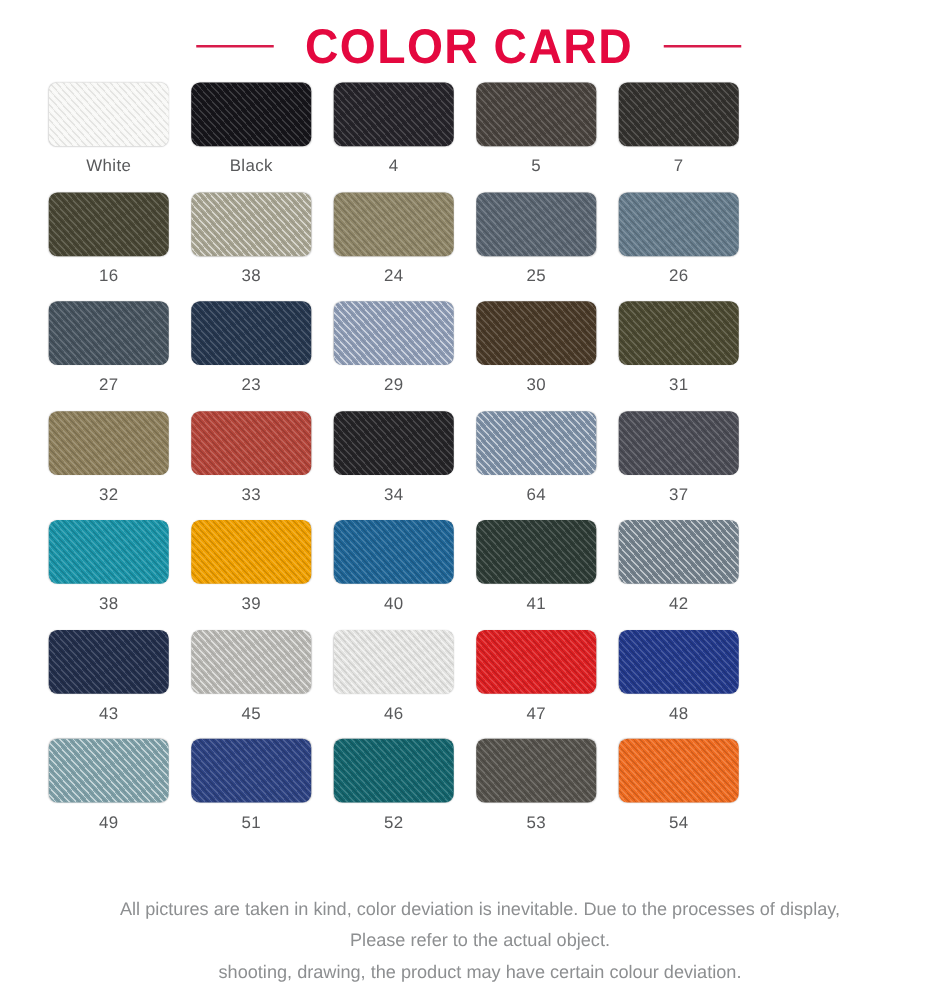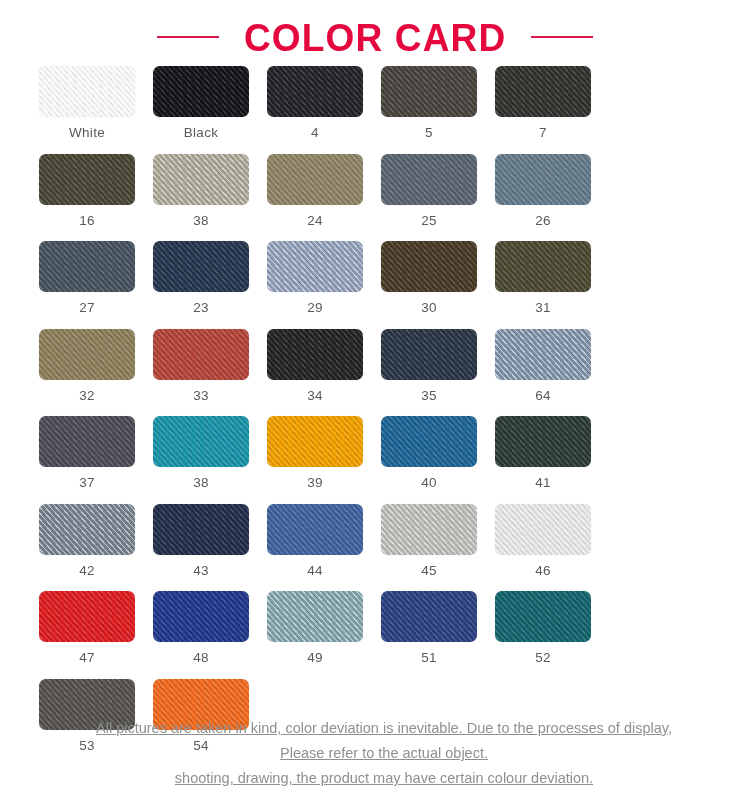--- a/index.html
+++ b/index.html
@@ -112,21 +112,20 @@
   .footer {
     position: absolute;
     left: 18px;
     right: 0;
     bottom: 10px;
     text-align: center;
     color: #8d8f91;
     font-size: 14.5px;
     line-height: 25px;
     padding: 0 24px;
-    text-decoration: underline;
   }
   .footer p { margin: 0; }
 </style>
 </head>
 <body>
 
 <div class="page">
 
   <div class="header">
     <span class="rule" style="background: rgb(216, 27, 74);"></span>
@@ -201,24 +200,20 @@
       </div>
       <div class="cell">
         <div class="swatch" style="background-color: rgb(180, 69, 58);"></div>
         <div class="label">33</div>
       </div>
       <div class="cell">
         <div class="swatch" style="background-color: rgb(37, 36, 39);"></div>
         <div class="label">34</div>
       </div>
       <div class="cell">
-        <div class="swatch" style="background-color: rgb(43, 55, 70);"></div>
-        <div class="label">35</div>
-      </div>
-      <div class="cell">
         <div class="swatch light" style="background-color: rgb(126, 144, 166);"></div>
         <div class="label">64</div>
       </div>
       <div class="cell">
         <div class="swatch" style="background-color: rgb(76, 77, 86);"></div>
         <div class="label">37</div>
       </div>
       <div class="cell">
         <div class="swatch" style="background-color: rgb(26, 148, 168);"></div>
         <div class="label">38</div>
@@ -235,24 +230,20 @@
         <div class="swatch" style="background-color: rgb(46, 60, 54);"></div>
         <div class="label">41</div>
       </div>
       <div class="cell">
         <div class="swatch light" style="background-color: rgb(116, 129, 140);"></div>
         <div class="label">42</div>
       </div>
       <div class="cell">
         <div class="swatch" style="background-color: rgb(35, 47, 76);"></div>
         <div class="label">43</div>
-      </div>
-      <div class="cell">
-        <div class="swatch" style="background-color: rgb(65, 99, 159);"></div>
-        <div class="label">44</div>
       </div>
       <div class="cell">
         <div class="swatch light" style="background-color: rgb(185, 184, 180);"></div>
         <div class="label">45</div>
       </div>
       <div class="cell">
         <div class="swatch light" style="background-color: rgb(227, 227, 225);"></div>
         <div class="label">46</div>
       </div>
       <div class="cell">

